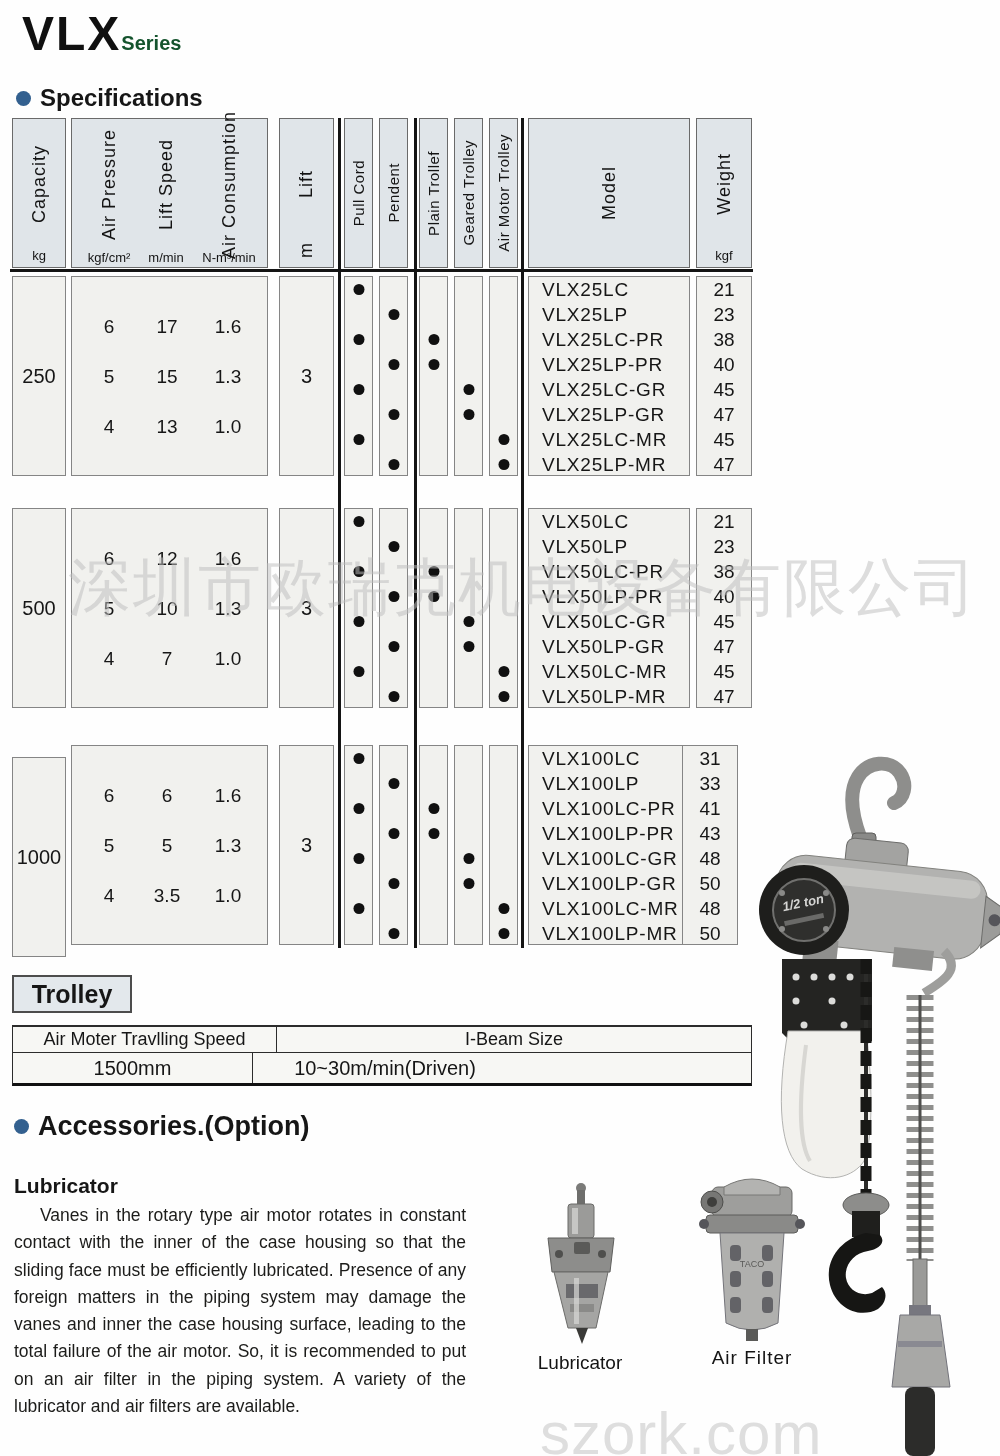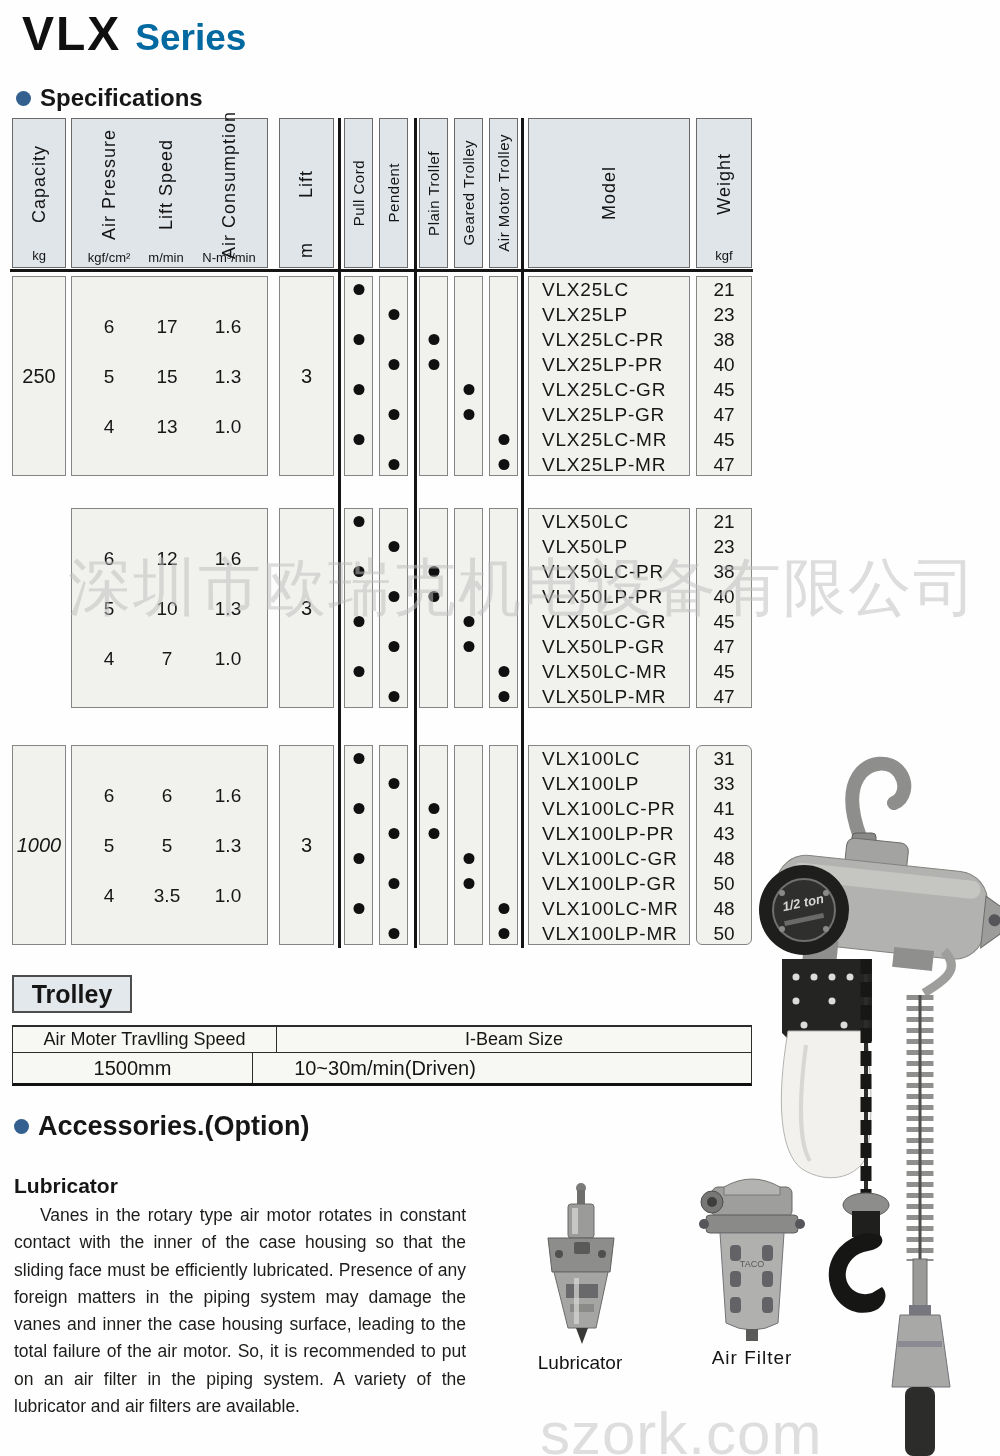--- a/index.html
+++ b/index.html
@@ -2,21 +2,21 @@
 <html><head>
 <meta charset="utf-8">
 <style>
   html,body{margin:0;padding:0;}
   body{font-family:"Liberation Sans","DejaVu Sans",sans-serif;background:#e9e9e9;}
   #page{position:relative;width:1000px;height:1456px;background:#fefefe;margin:0 auto;overflow:hidden;color:#161616;}
 
   
   .title-row{position:absolute;left:22px;top:6px;display:flex;align-items:baseline;}
   .title-main{font-size:48px;font-weight:bold;letter-spacing:2px;color:#101010;}
-  .title-sub{font-size:37px;font-weight:bold;margin-left:14px;color:#0369a1;}
+  .title-sub{font-size:20px;font-weight:bold;color:#14532d;}
   .bullet-heading{position:absolute;display:flex;align-items:center;}
   .bullet{width:15px;height:15px;border-radius:50%;background:#33608f;margin-right:9px;flex:0 0 auto;}
   .bh-spec{left:16px;top:84px;}
   .bh-spec .bh-text{font-size:24px;font-weight:bold;}
   .bh-acc{left:14px;top:1111px;}
   .bh-acc .bh-text{font-size:27px;font-weight:bold;}
 
   
   .spec-table{position:absolute;left:10px;top:118px;width:743px;height:830px;}
   .vline{position:absolute;top:0;width:3px;height:830px;background:#141414;}
@@ -211,20 +211,21 @@
             <div class="wrow">23</div>
             <div class="wrow">38</div>
             <div class="wrow">40</div>
             <div class="wrow">45</div>
             <div class="wrow">47</div>
             <div class="wrow">45</div>
             <div class="wrow">47</div>
           </div>
         </div>
         <div class="block" style="top: 390px;">
+          <div class="cell capcell" style="left: 2px; width: 54px; top: 0px; height: 200px;">500</div>
           <div class="cell" style="left: 61px; width: 197px; top: 0px; height: 200px;">
             <span class="pnum" style="left: 37px; top: 50px;">6</span>
             <span class="pnum" style="left: 95px; top: 50px;">12</span>
             <span class="pnum" style="left: 156px; top: 50px;">1.6</span>
             <span class="pnum" style="left: 37px; top: 100px;">5</span>
             <span class="pnum" style="left: 95px; top: 100px;">10</span>
             <span class="pnum" style="left: 156px; top: 100px;">1.3</span>
             <span class="pnum" style="left: 37px; top: 150px;">4</span>
             <span class="pnum" style="left: 95px; top: 150px;">7</span>
             <span class="pnum" style="left: 156px; top: 150px;">1.0</span>
@@ -269,21 +270,21 @@
             <div class="wrow">23</div>
             <div class="wrow">38</div>
             <div class="wrow">40</div>
             <div class="wrow">45</div>
             <div class="wrow">47</div>
             <div class="wrow">45</div>
             <div class="wrow">47</div>
           </div>
         </div>
         <div class="block" style="top: 627px;">
-          <div class="cell capcell" style="left: 2px; width: 54px; top: 0px; height: 200px; font-style: italic;">1000</div>
+          <div class="cell capcell" style="left: 2px; width: 54px; top: 12px; height: 200px;">1000</div>
           <div class="cell" style="left: 61px; width: 197px; top: 0px; height: 200px;">
             <span class="pnum" style="left: 37px; top: 50px;">6</span>
             <span class="pnum" style="left: 95px; top: 50px;">6</span>
             <span class="pnum" style="left: 156px; top: 50px;">1.6</span>
             <span class="pnum" style="left: 37px; top: 100px;">5</span>
             <span class="pnum" style="left: 95px; top: 100px;">5</span>
             <span class="pnum" style="left: 156px; top: 100px;">1.3</span>
             <span class="pnum" style="left: 37px; top: 150px;">4</span>
             <span class="pnum" style="left: 95px; top: 150px;">3.5</span>
             <span class="pnum" style="left: 156px; top: 150px;">1.0</span>
@@ -316,21 +317,21 @@
           <div class="cell" style="left: 518px; width: 162px; top: 0px; height: 200px;">
             <div class="mrow">VLX100LC</div>
             <div class="mrow">VLX100LP</div>
             <div class="mrow">VLX100LC-PR</div>
             <div class="mrow">VLX100LP-PR</div>
             <div class="mrow">VLX100LC-GR</div>
             <div class="mrow">VLX100LP-GR</div>
             <div class="mrow">VLX100LC-MR</div>
             <div class="mrow">VLX100LP-MR</div>
           </div>
-          <div class="cell" style="left: 686px; width: 56px; top: 0px; height: 200px; border-radius: 6px;">
+          <div class="cell" style="left: 672px; width: 56px; top: 0px; height: 200px;">
             <div class="wrow">31</div>
             <div class="wrow">33</div>
             <div class="wrow">41</div>
             <div class="wrow">43</div>
             <div class="wrow">48</div>
             <div class="wrow">50</div>
             <div class="wrow">48</div>
             <div class="wrow">50</div>
           </div>
         </div>

